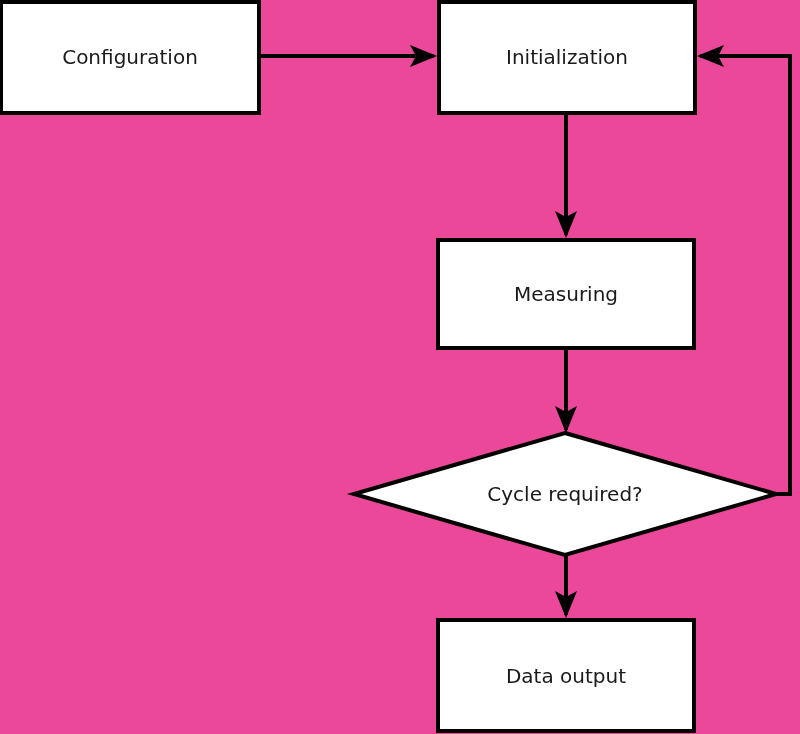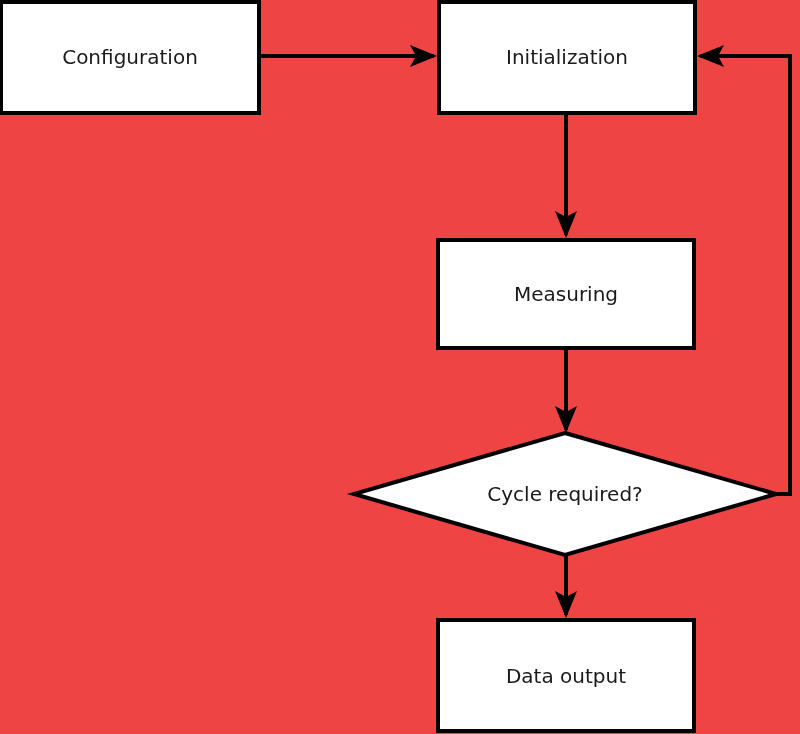--- a/index.html
+++ b/index.html
@@ -10,21 +10,21 @@
   body {
     width: 800px;
     height: 734px;
     overflow: hidden;
     font-family: "DejaVu Sans", sans-serif;
   }
   #flow-root {
     position: relative;
     width: 800px;
     height: 734px;
-    background: #ef4444;
+    background: #ec4899;
   }
   #flow-svg {
     display: block;
     width: 800px;
     height: 734px;
   }
   .node-shape {
     fill: #ffffff;
     stroke: #000000;
     stroke-width: 4;

